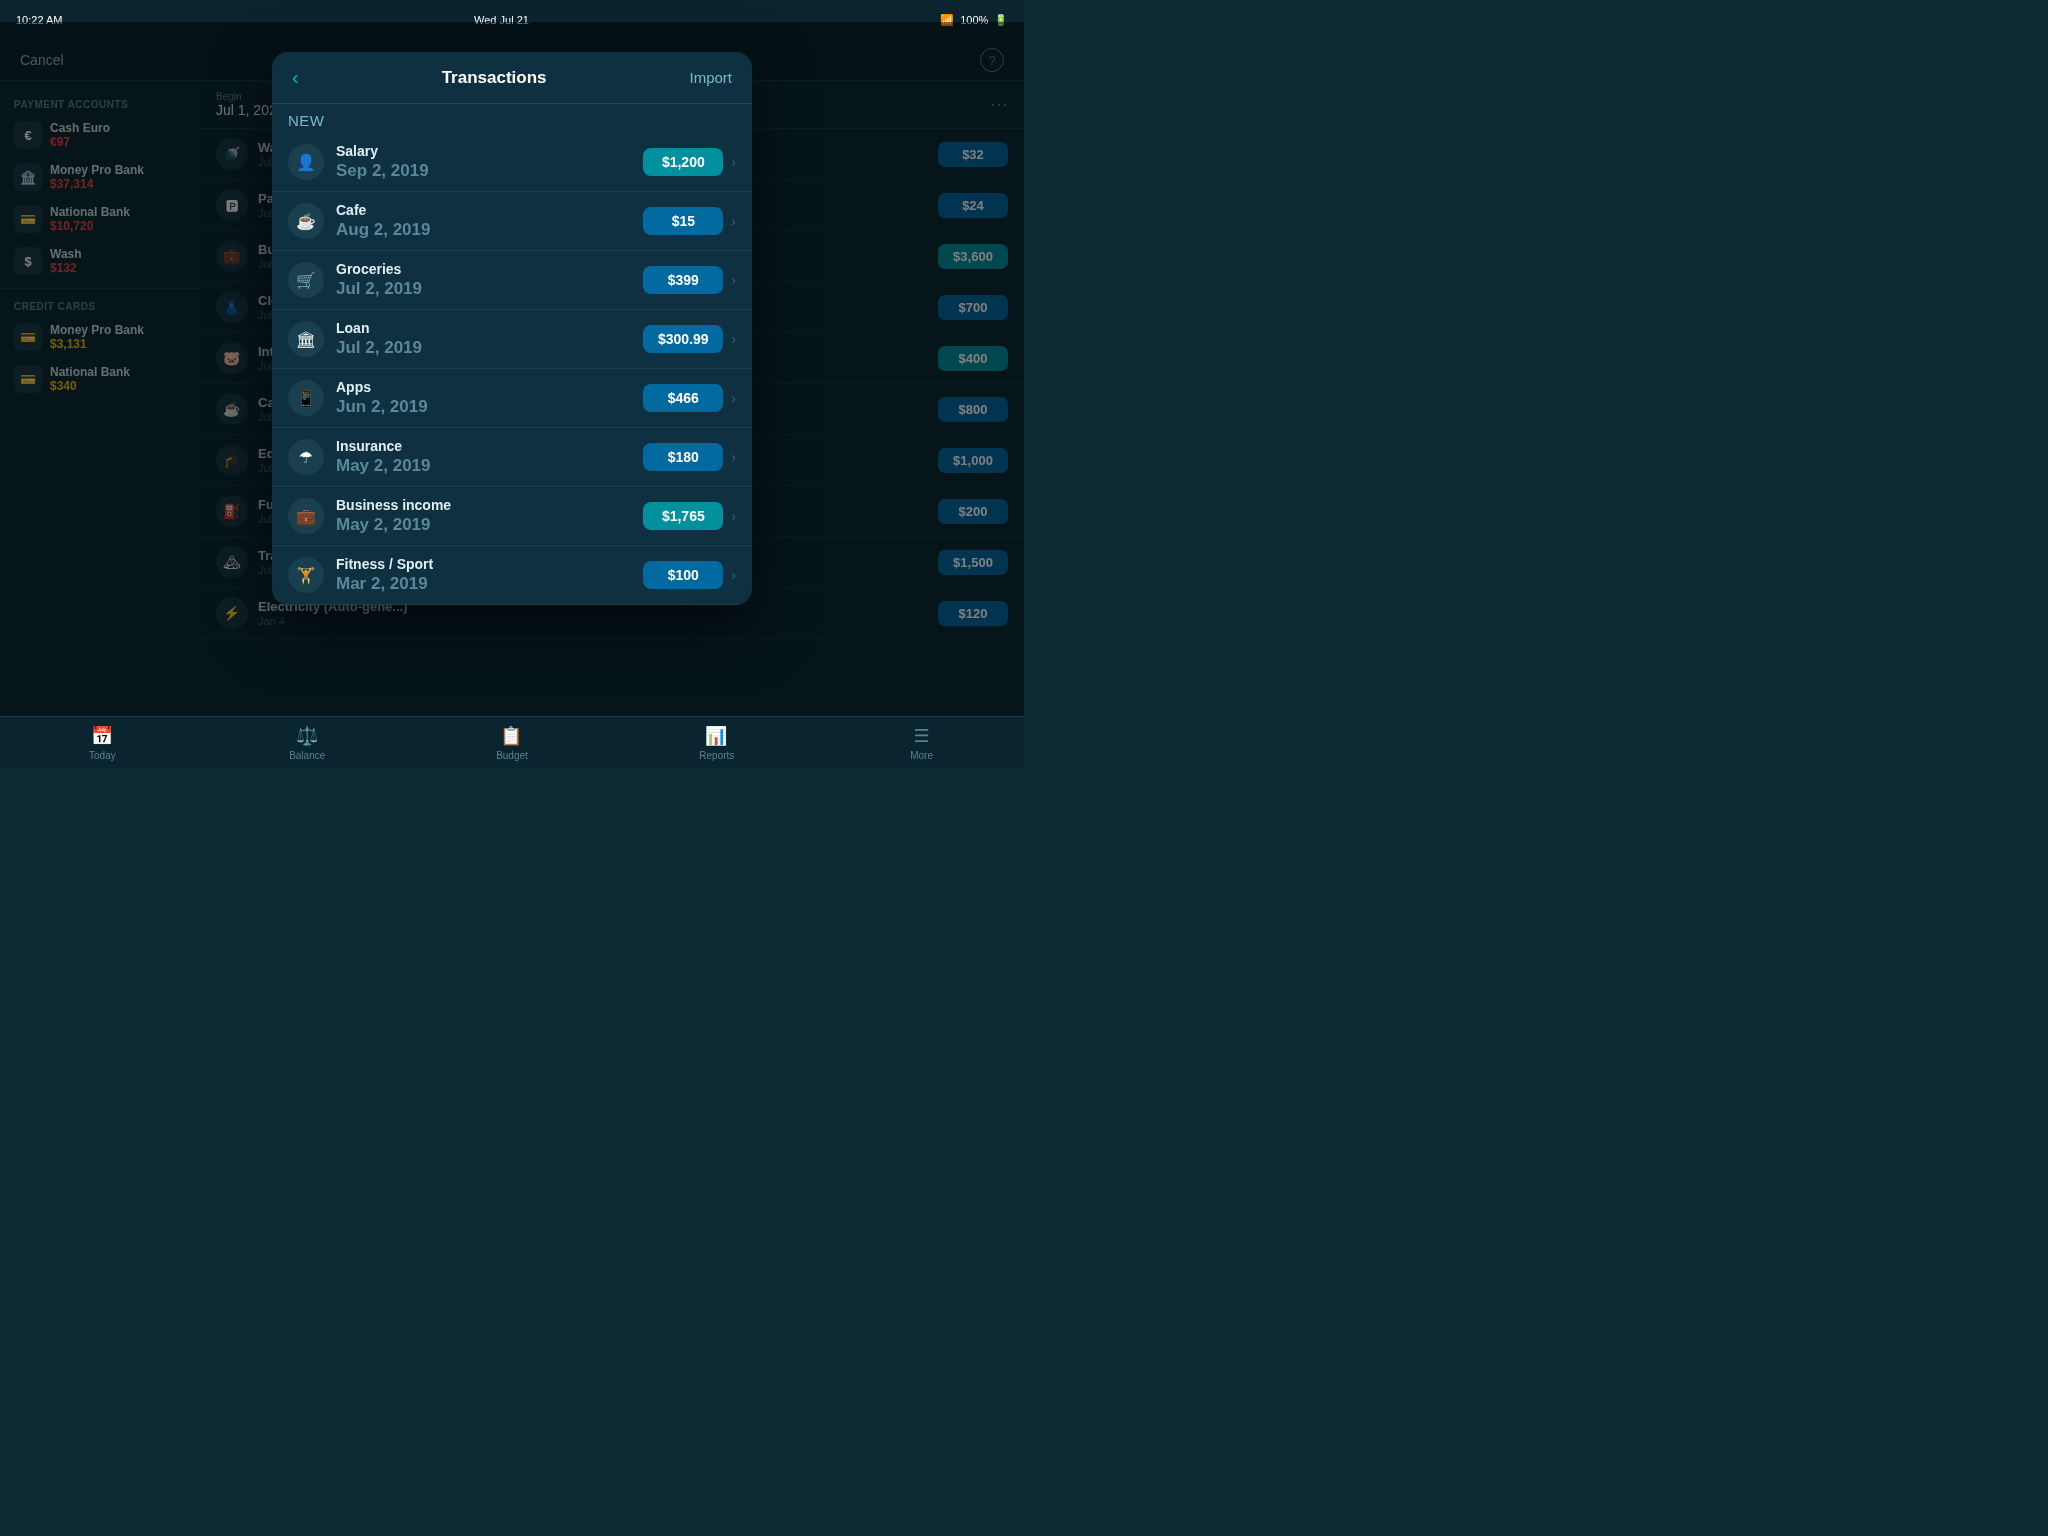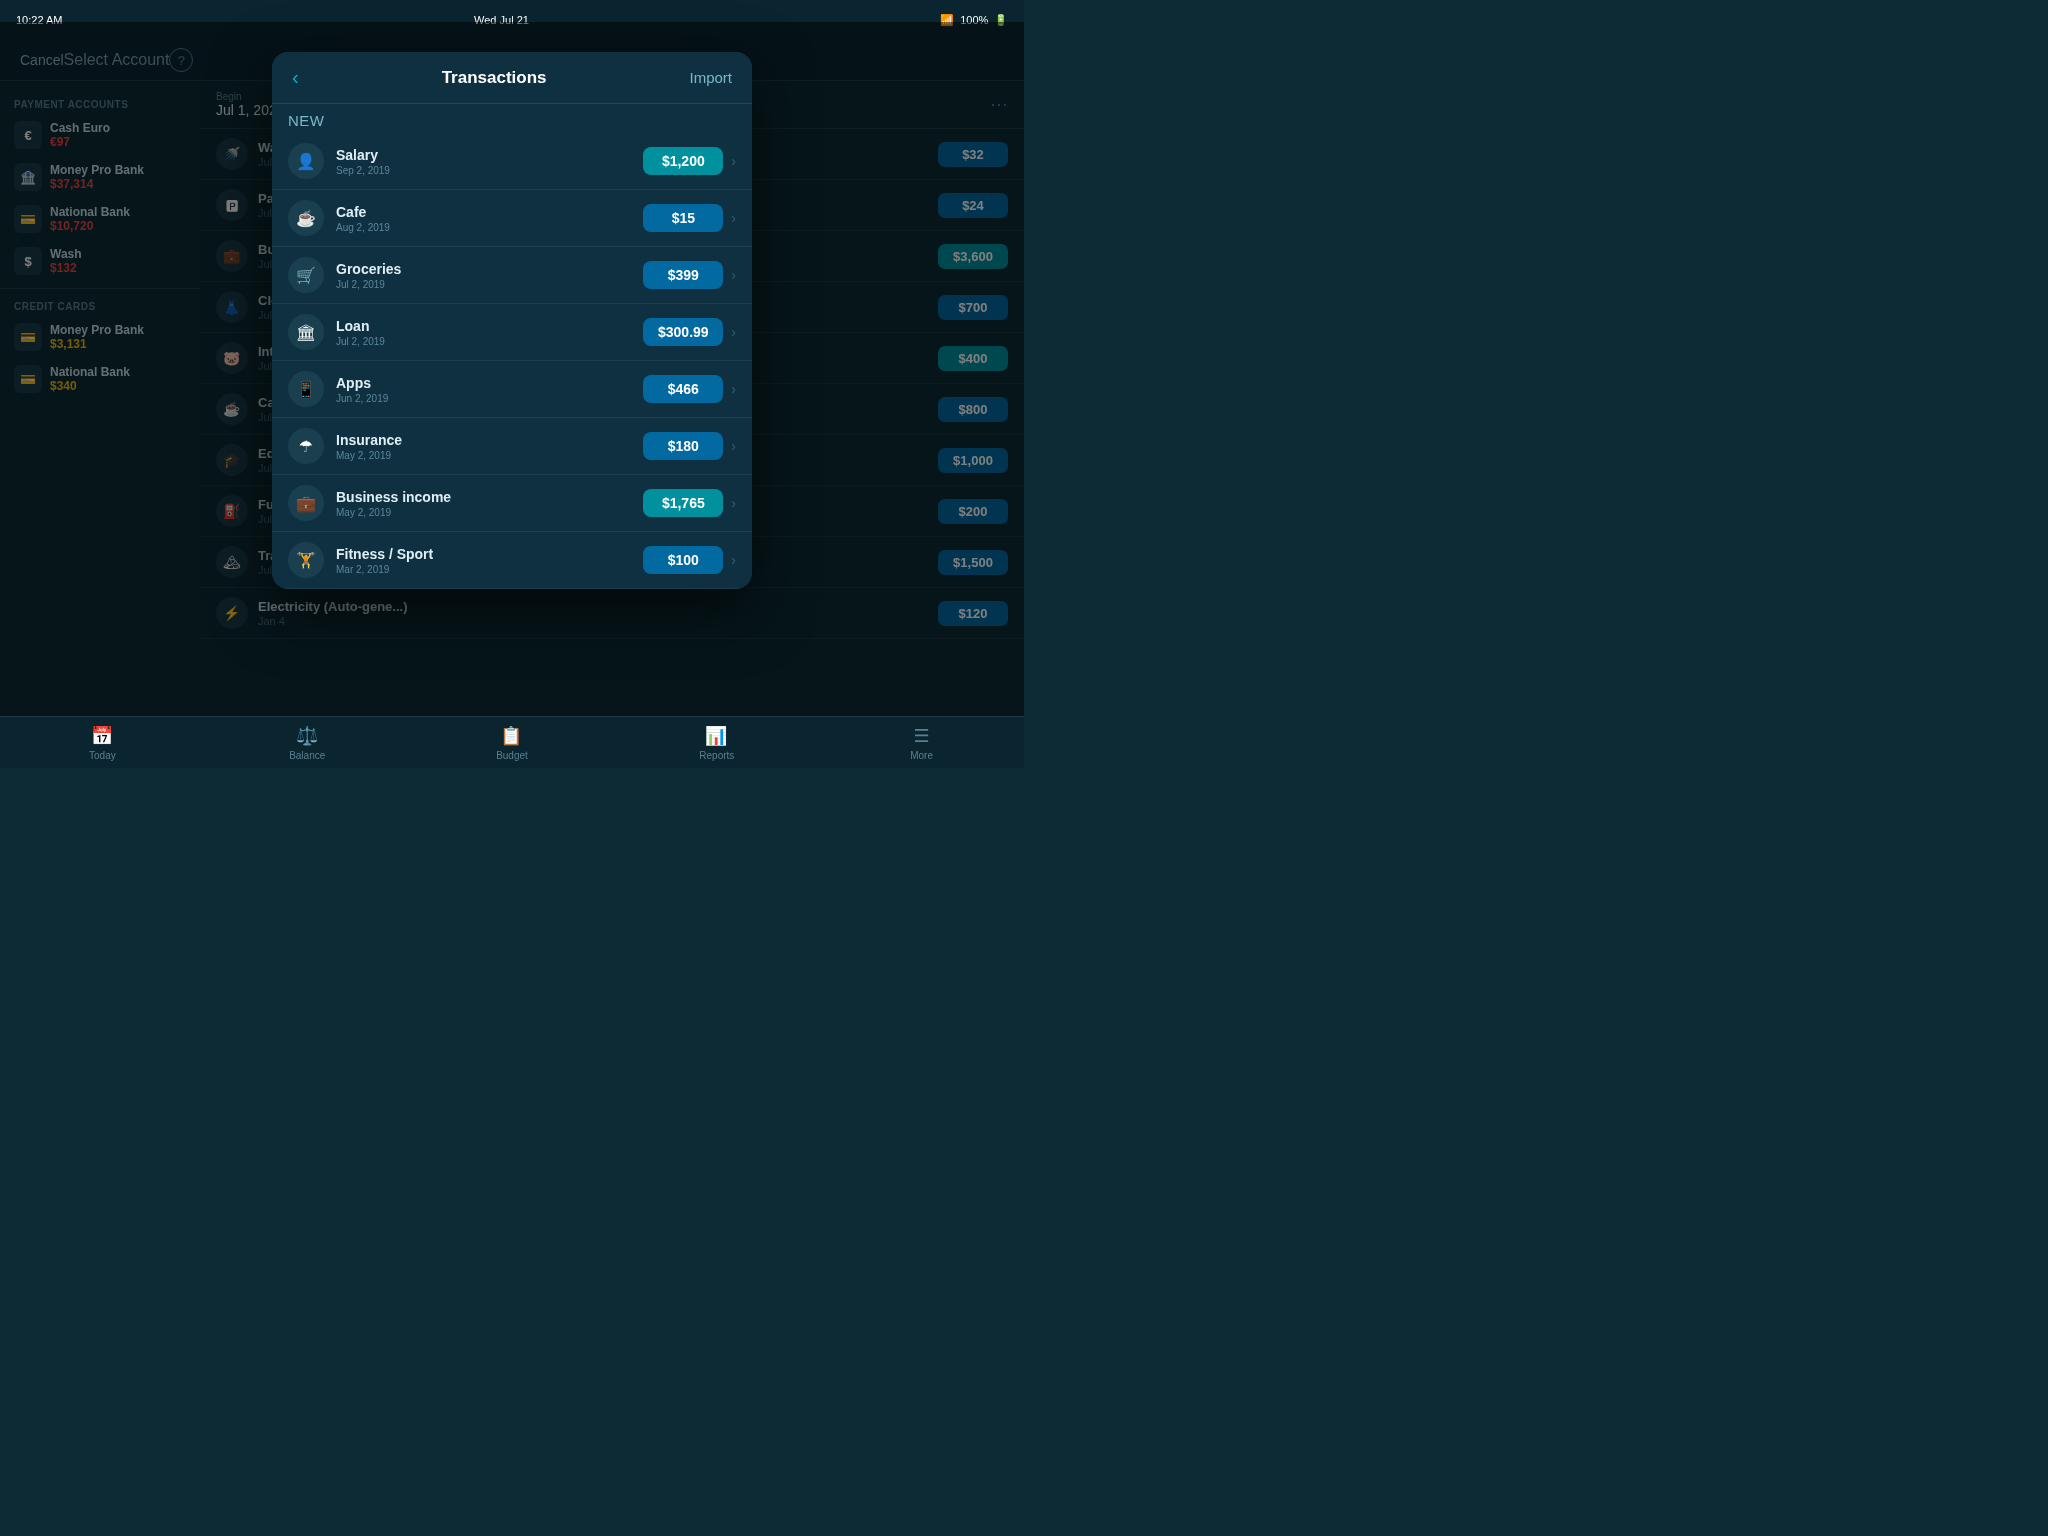--- a/index.html
+++ b/index.html
@@ -22,21 +22,21 @@
       background: #0a2430;
       font-size: 11px;
       color: #fff;
       height: 40px;
     }
     .status-right { display: flex; align-items: center; gap: 6px; }
 
     
     .top-bar {
       display: flex;
-      justify-content: flex-start;
+      justify-content: space-between;
       align-items: center;
       padding: 8px 20px;
       background: #0a2430;
       border-bottom: 1px solid rgba(255,255,255,0.1);
     }
     .top-bar-cancel { color: #8ab4c0; font-size: 14px; cursor: pointer; }
     .top-bar-title { color: #7a9dab; font-size: 16px; }
     .top-bar-help {
       width: 24px; height: 24px; border-radius: 50%;
       border: 1px solid #5a8090; display: flex; align-items: center; justify-content: center;
@@ -136,21 +136,21 @@
       width: 36px; height: 36px;
       border-radius: 50%;
       background: #1a4050;
       display: flex; align-items: center; justify-content: center;
       font-size: 16px;
       flex-shrink: 0;
       overflow: hidden;
     }
     .transaction-info { flex: 1; margin-left: 12px; }
     .transaction-name { font-size: 14px; font-weight: 600; color: #e0eef5; }
-    .transaction-date { font-size: 10px; color: #5a8898; margin-top: 2px; }
+    .transaction-date { font-size: 17px; color: #5a8898; margin-top: 2px; font-weight: bold; }
     .transaction-amount {
       padding: 6px 14px;
       border-radius: 8px;
       font-size: 14px;
       font-weight: 600;
       min-width: 80px;
       text-align: center;
     }
     .amount-bg-yellow { background: #0369a1; color: #fff; }
     .amount-bg-cyan { background: #00909e; color: #fff; }

